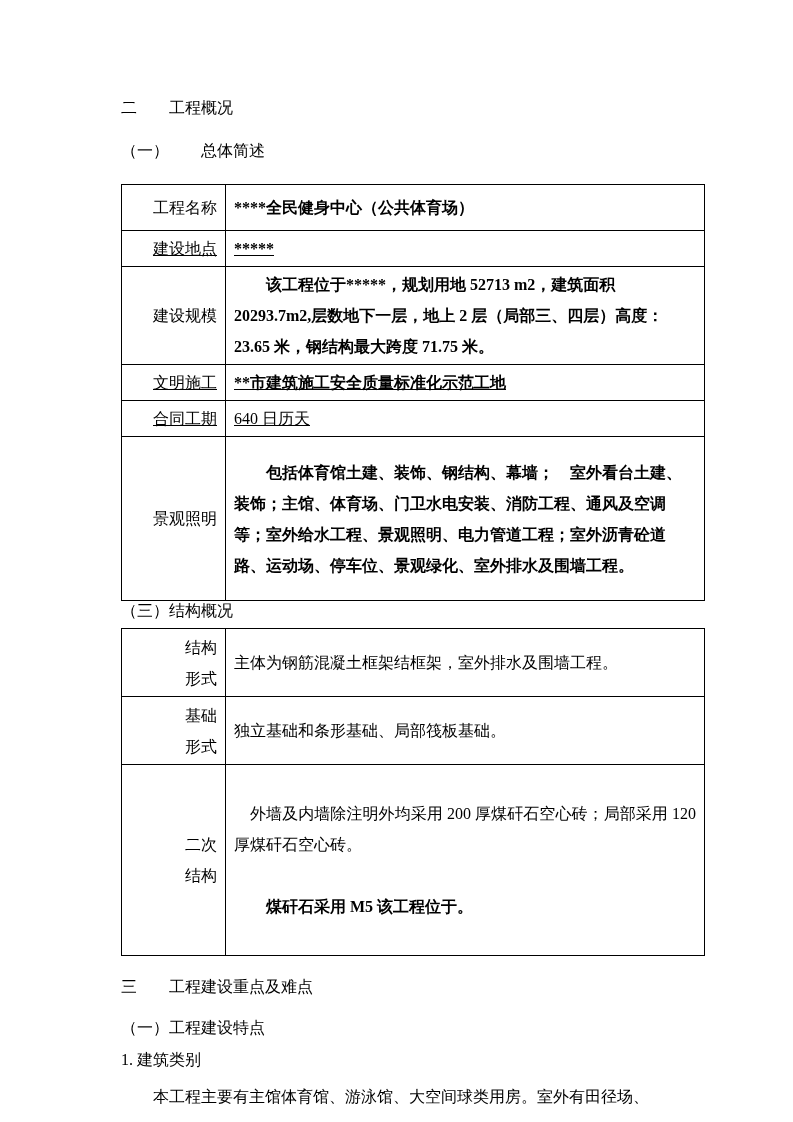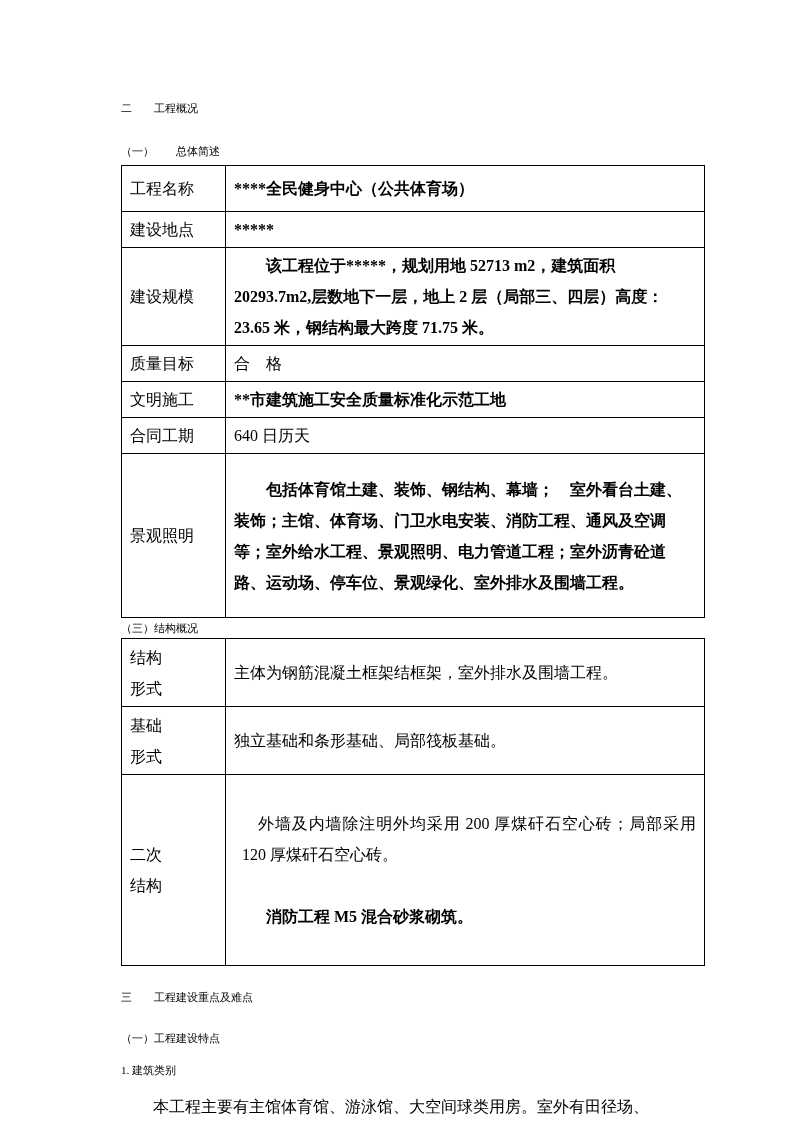--- a/index.html
+++ b/index.html
@@ -10,58 +10,58 @@
     height: 1122px;
     background: #ffffff;
     padding: 98px 88px 20px 121px;
     font-family: "Liberation Serif", "DejaVu Serif", serif;
     font-size: 16px;
     color: #000000;
     overflow: hidden;
   }
   .heading {
     margin: 0;
-    font-size: 11px;
+    font-size: 16px;
     font-weight: normal;
     line-height: 20px;
     white-space: pre-line;
   }
   .mb23 { margin-bottom: 23px; }
   .mb22 { margin-bottom: 22px; }
   .mb12 { margin-bottom: 12px; margin-top: 21px; }
   .mb11 { margin-bottom: 11px; }
-  .mb9  { margin-bottom: 4px; }
-  .mb7  { }
+  .mb9  { margin-bottom: 23px; }
+  .mb7  { margin-bottom: 7px; }
   table.doc-table {
     border-collapse: collapse;
     width: 584px;
     table-layout: fixed;
     margin: 0;
   }
   table.doc-table td {
     border: 1px solid #000000;
     padding: 2px 8px;
     vertical-align: middle;
     line-height: 31px;
     font-size: 16px;
     white-space: pre-line;
   }
   td.lbl {
     width: 104px;
     padding-left: 13px;
-    text-align: left;
+    text-align: right;
   }
   td.val { text-align: left; }
   .center { text-align: center; }
   .bold { font-weight: bold; }
   .para { text-align: justify; }
   .indent2 { text-indent: 2em; font-weight: bold; }
-  .indent1 { text-indent: 1em; margin-left: 8px; }
+  .indent1 { text-indent: 1em; }
   tr.h46 { height: 46px; }
-  tr.h35 { height: 35px; }
+  tr.h35 { height: 35px; text-decoration: underline; }
   tr.h92 { height: 92px; }
   tr.h164 { height: 164px; }
   tr.h68 { height: 68px; }
   tr.h88 { height: 88px; }
   .body-para {
     margin: 0;
     width: 584px;
     line-height: 31px;
     text-indent: 2em;
     text-align: justify;
@@ -85,24 +85,20 @@
       </tr>
       <tr class="h35">
         <td class="lbl">建设地点</td>
         <td class="val center bold">*****</td>
       </tr>
       <tr class="h92">
         <td class="lbl">建设规模</td>
         <td class="val para indent2">该工程位于*****，规划用地 52713 m2，建筑面积 20293.7m2,层数地下一层，地上 2 层（局部三、四层）高度：23.65 米，钢结构最大跨度 71.75 米。</td>
       </tr>
       <tr class="h35">
-        <td class="lbl">质量目标</td>
-        <td class="val center">合　格</td>
-      </tr>
-      <tr class="h35">
         <td class="lbl">文明施工</td>
         <td class="val center bold">**市建筑施工安全质量标准化示范工地</td>
       </tr>
       <tr class="h35">
         <td class="lbl">合同工期</td>
         <td class="val center">640 日历天</td>
       </tr>
       <tr class="h164">
         <td class="lbl">景观照明</td>
         <td class="val para indent2">包括体育馆土建、装饰、钢结构、幕墙；　室外看台土建、装饰；主馆、体育场、门卫水电安装、消防工程、通风及空调等；室外给水工程、景观照明、电力管道工程；室外沥青砼道路、运动场、停车位、景观绿化、室外排水及围墙工程。</td>
@@ -123,21 +119,21 @@
       <tr class="h68">
         <td class="lbl">基础
 形式</td>
         <td class="val">独立基础和条形基础、局部筏板基础。</td>
       </tr>
       <tr class="h88">
         <td class="lbl">二次
 结构</td>
         <td class="val">
           <div class="para indent1">外墙及内墙除注明外均采用 200 厚煤矸石空心砖；局部采用 120 厚煤矸石空心砖。</div>
-          <div class="para indent2">消防工程 M5 混合砂浆砌筑。</div>
+          <div class="para indent2">煤矸石采用 M5 该工程位于。</div>
         </td>
       </tr>
     </tbody>
   </table>
 
   <p class="heading mb12">三　　工程建设重点及难点</p>
 
   <p class="heading mb12">（一）工程建设特点</p>
 
   <p class="heading mb11">1. 建筑类别</p>

